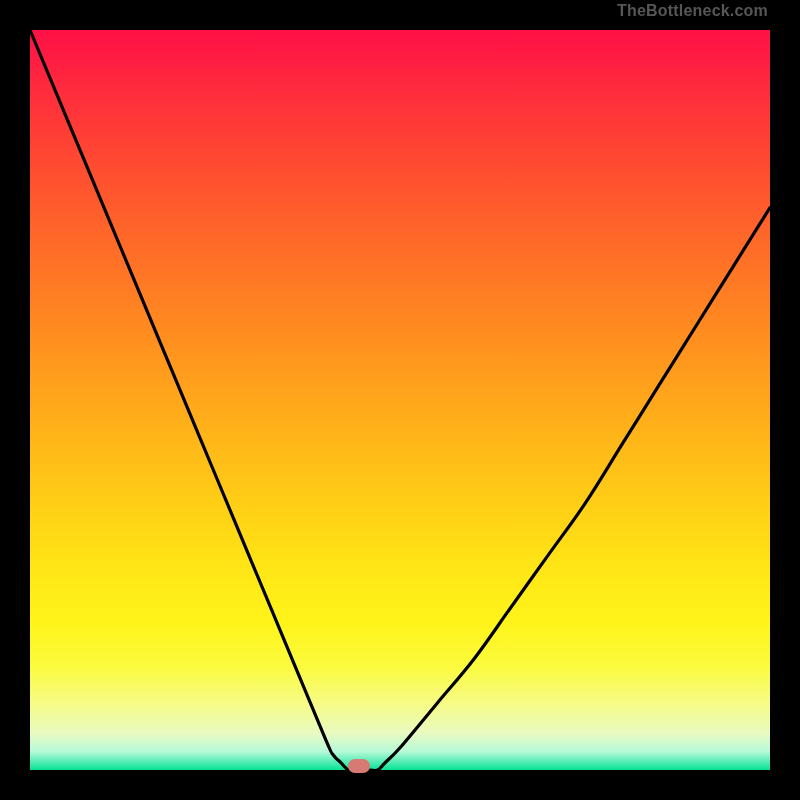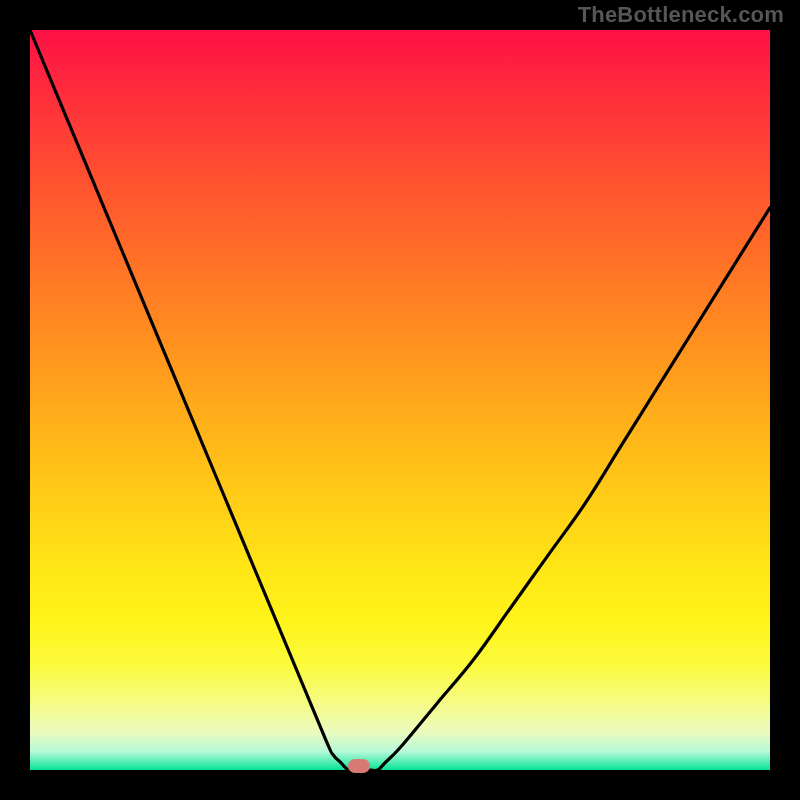--- a/index.html
+++ b/index.html
@@ -12,23 +12,23 @@
   }
   .frame {
     position: relative;
     width: 800px;
     height: 800px;
     background: #000;
   }
   .watermark {
     position: absolute;
     top: 2px;
-    right: 16px;
+    right: 32px;
     font-family: Arial, Helvetica, sans-serif;
-    font-size: 22px;
+    font-size: 16px;
     color: #565656;
     font-weight: 600;
     letter-spacing: 0.2px;
     user-select: none;
   }
   .plot {
     position: absolute;
     left: 30px;
     top: 30px;
     width: 740px;

